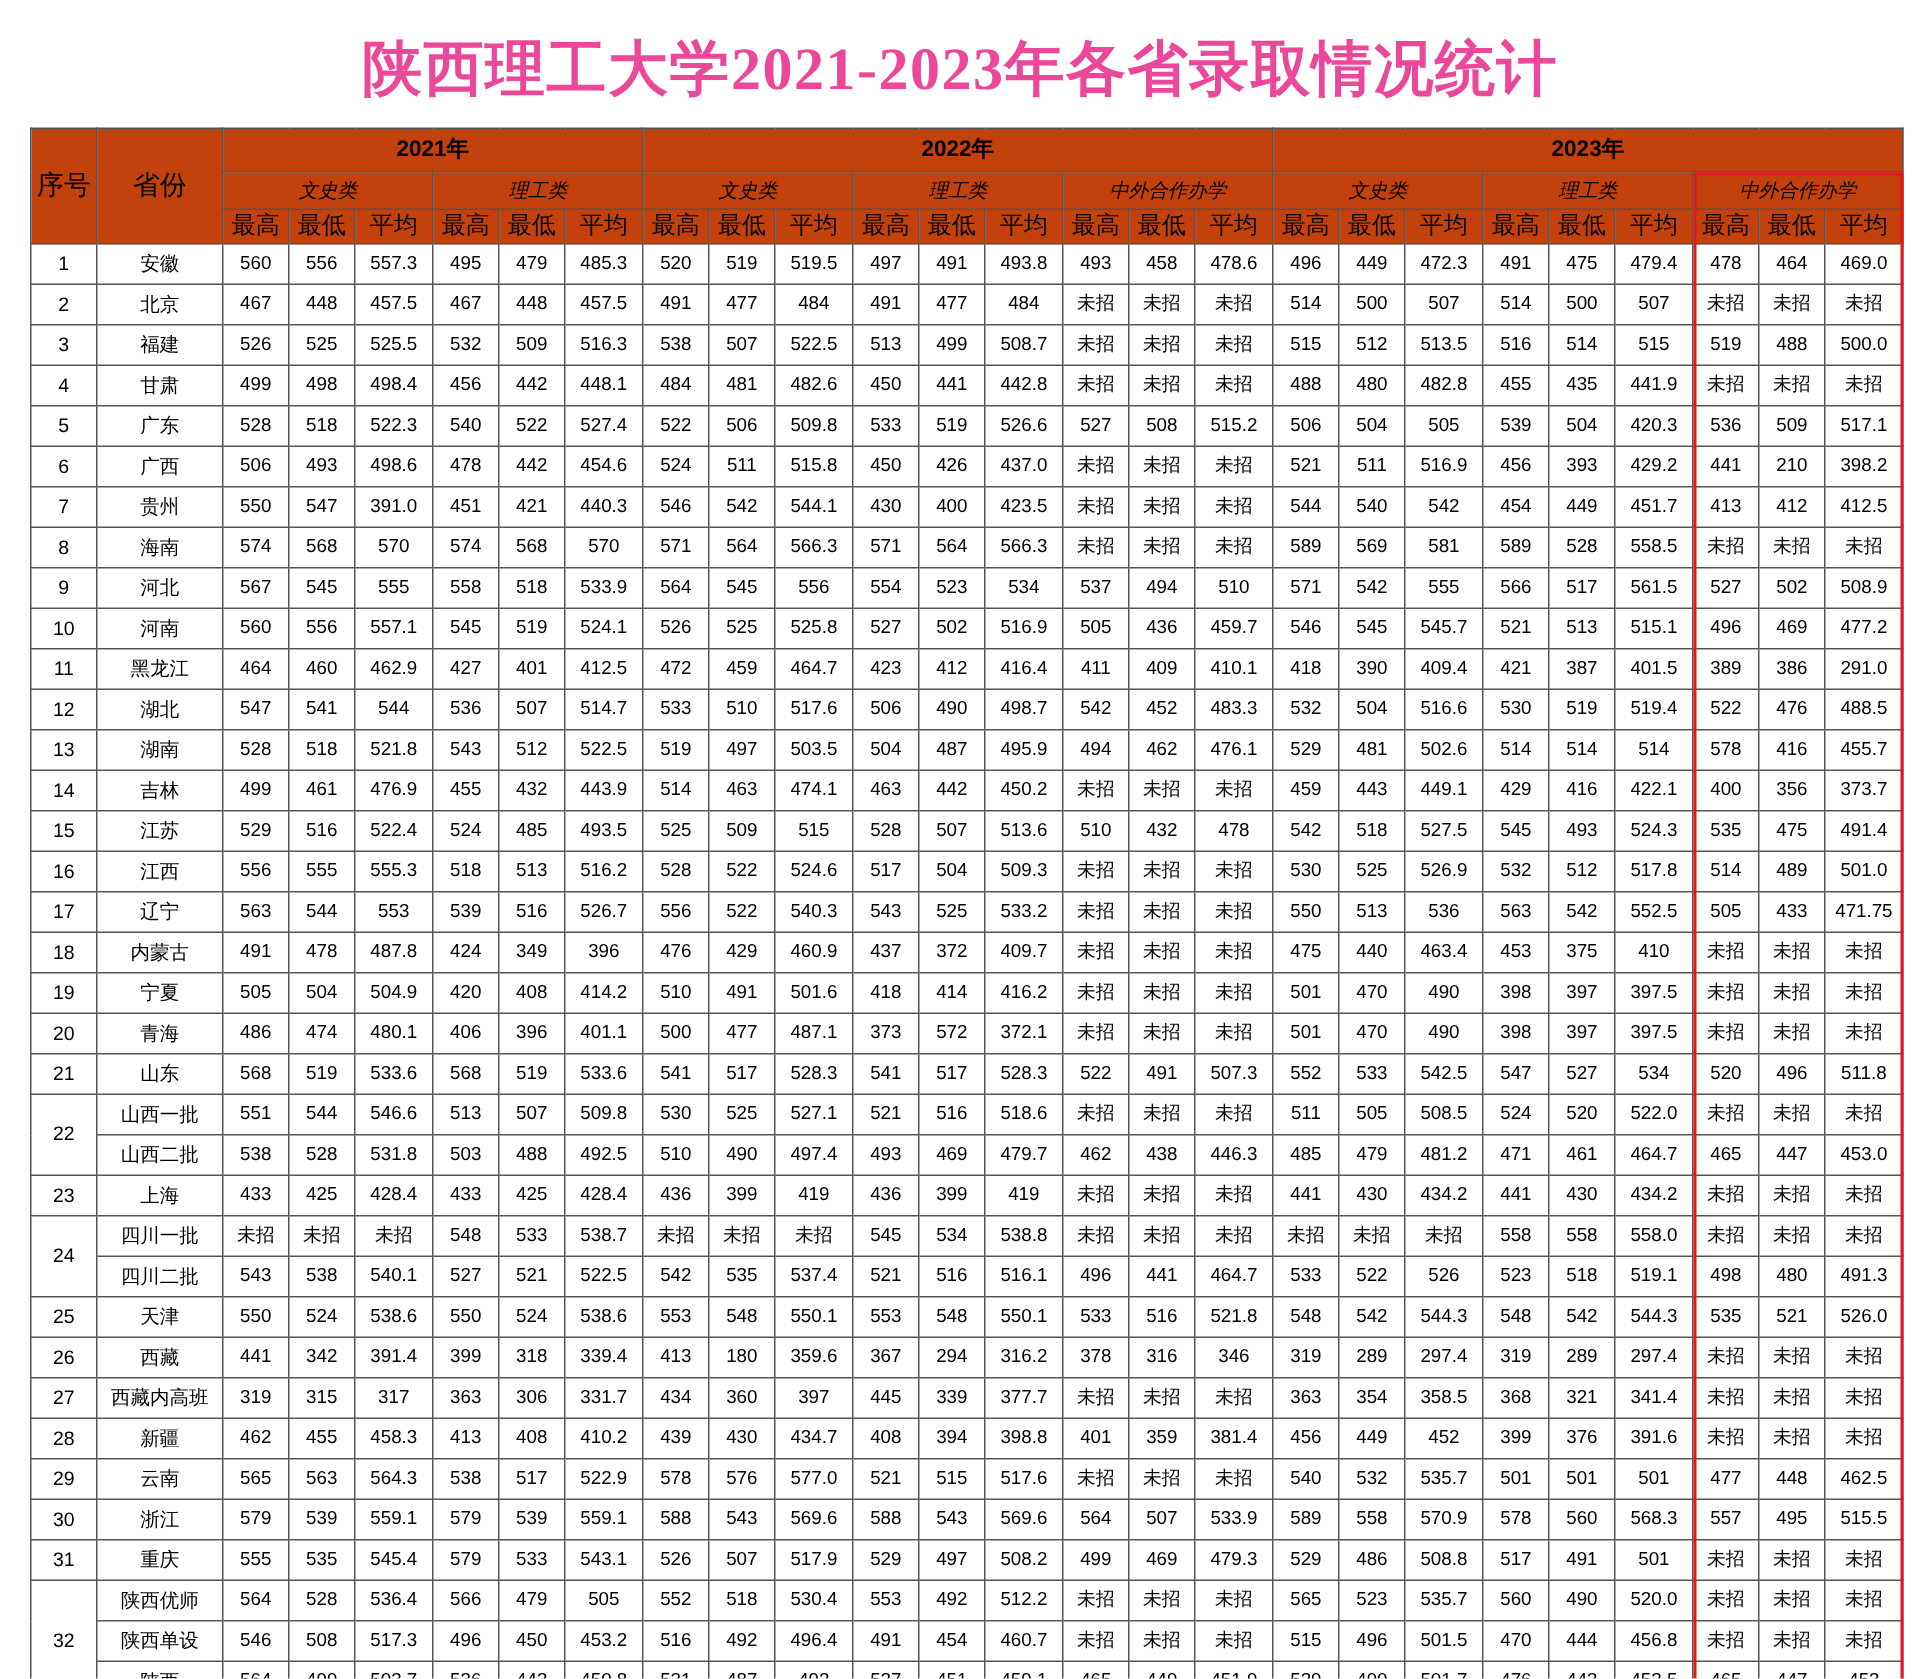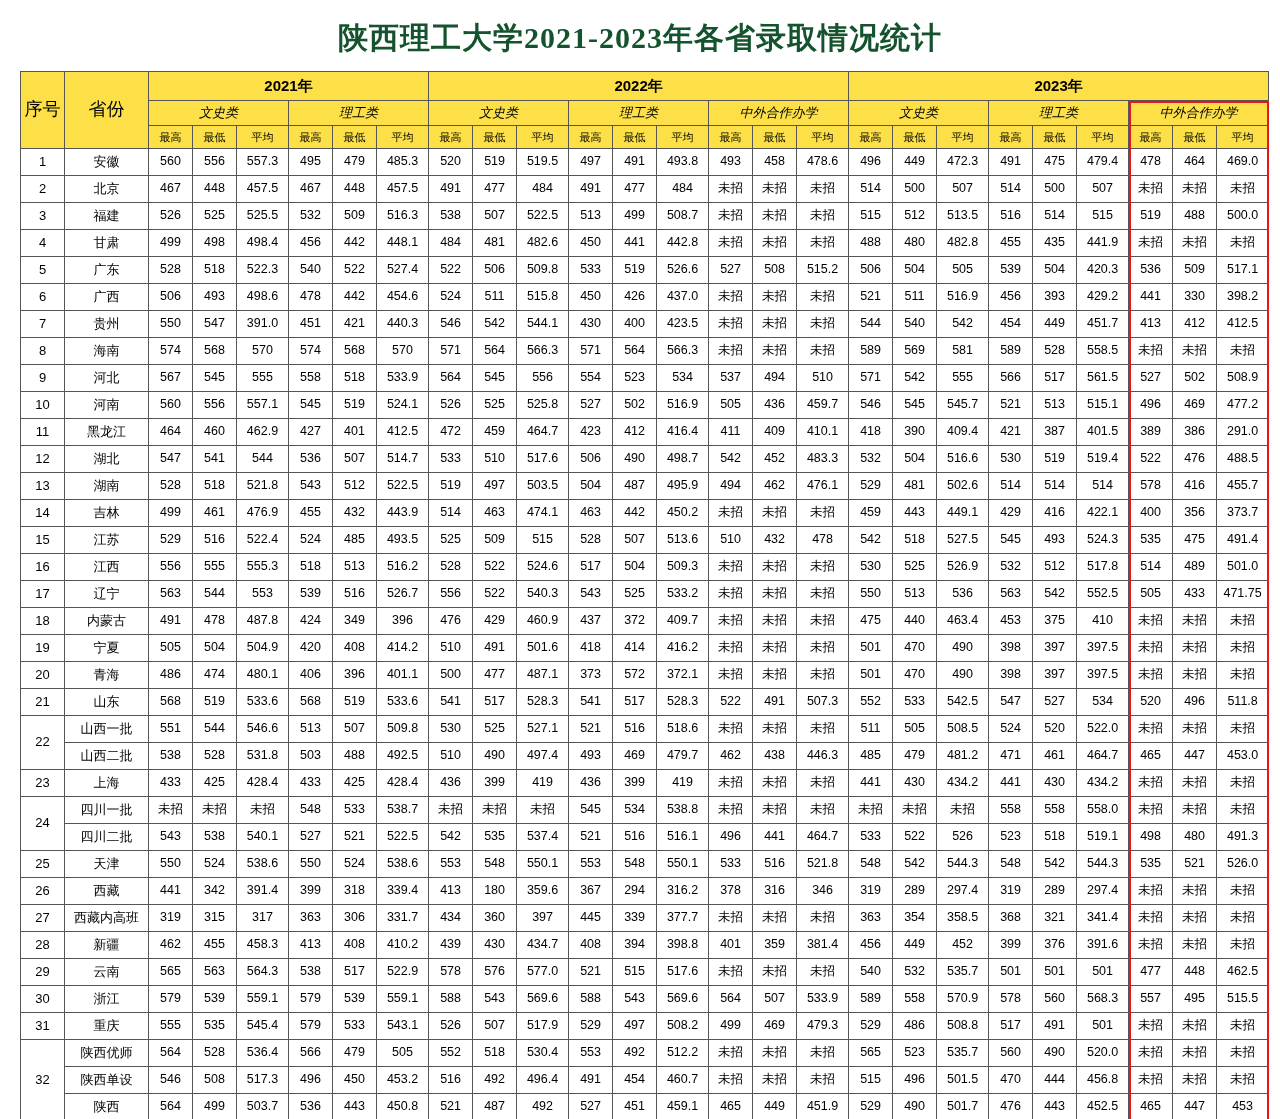--- a/index.html
+++ b/index.html
@@ -11,23 +11,23 @@
     width: 1280px;
     height: 1119px;
     font-family: "Liberation Sans", sans-serif;
     color: #000;
     overflow: hidden;
   }
   #page-title {
     text-align: center;
     font-family: "Liberation Serif", serif;
     font-weight: bold;
-    font-size: 30px;
+    font-size: 40px;
     letter-spacing: 1px;
-    color: #14532d;
+    color: #ec4899;
     padding-top: 18px;
     padding-bottom: 12px;
   }
   .table-wrap {
     padding: 0 20px;
     position: relative;
   }
   table.stats {
     border-collapse: collapse;
     width: 1240px;
@@ -36,35 +36,35 @@
   }
   table.stats th, table.stats td {
     border: 1px solid #555;
     text-align: center;
     vertical-align: middle;
     padding: 0;
     height: 26px;
     line-height: 1.1;
   }
   thead th {
-    background: #fde047;
+    background: #c2410c;
     font-weight: normal;
   }
   thead th.yr {
     font-weight: bold;
     font-size: 15px;
     height: 28px;
   }
   thead th.grp {
     font-size: 13px;
     height: 24px;
     font-style: italic;
   }
   thead th.sub {
-    font-size: 11px;
+    font-size: 16px;
     height: 22px;
   }
   thead th.idx, thead th.prov {
     font-size: 18px;
   }
   tbody td {
     background: #ffffff;
     font-size: 12.5px;
   }
   tbody td.idx {
@@ -321,21 +321,21 @@
           <td>未招</td>
           <td>未招</td>
           <td>未招</td>
           <td>521</td>
           <td>511</td>
           <td>516.9</td>
           <td>456</td>
           <td>393</td>
           <td>429.2</td>
           <td>441</td>
-          <td>330</td>
+          <td>210</td>
           <td>398.2</td>
         </tr>
         <tr>
           <td class="idx">7</td>
           <td class="prov">贵州</td>
           <td>550</td>
           <td>547</td>
           <td>391.0</td>
           <td>451</td>
           <td>421</td>

